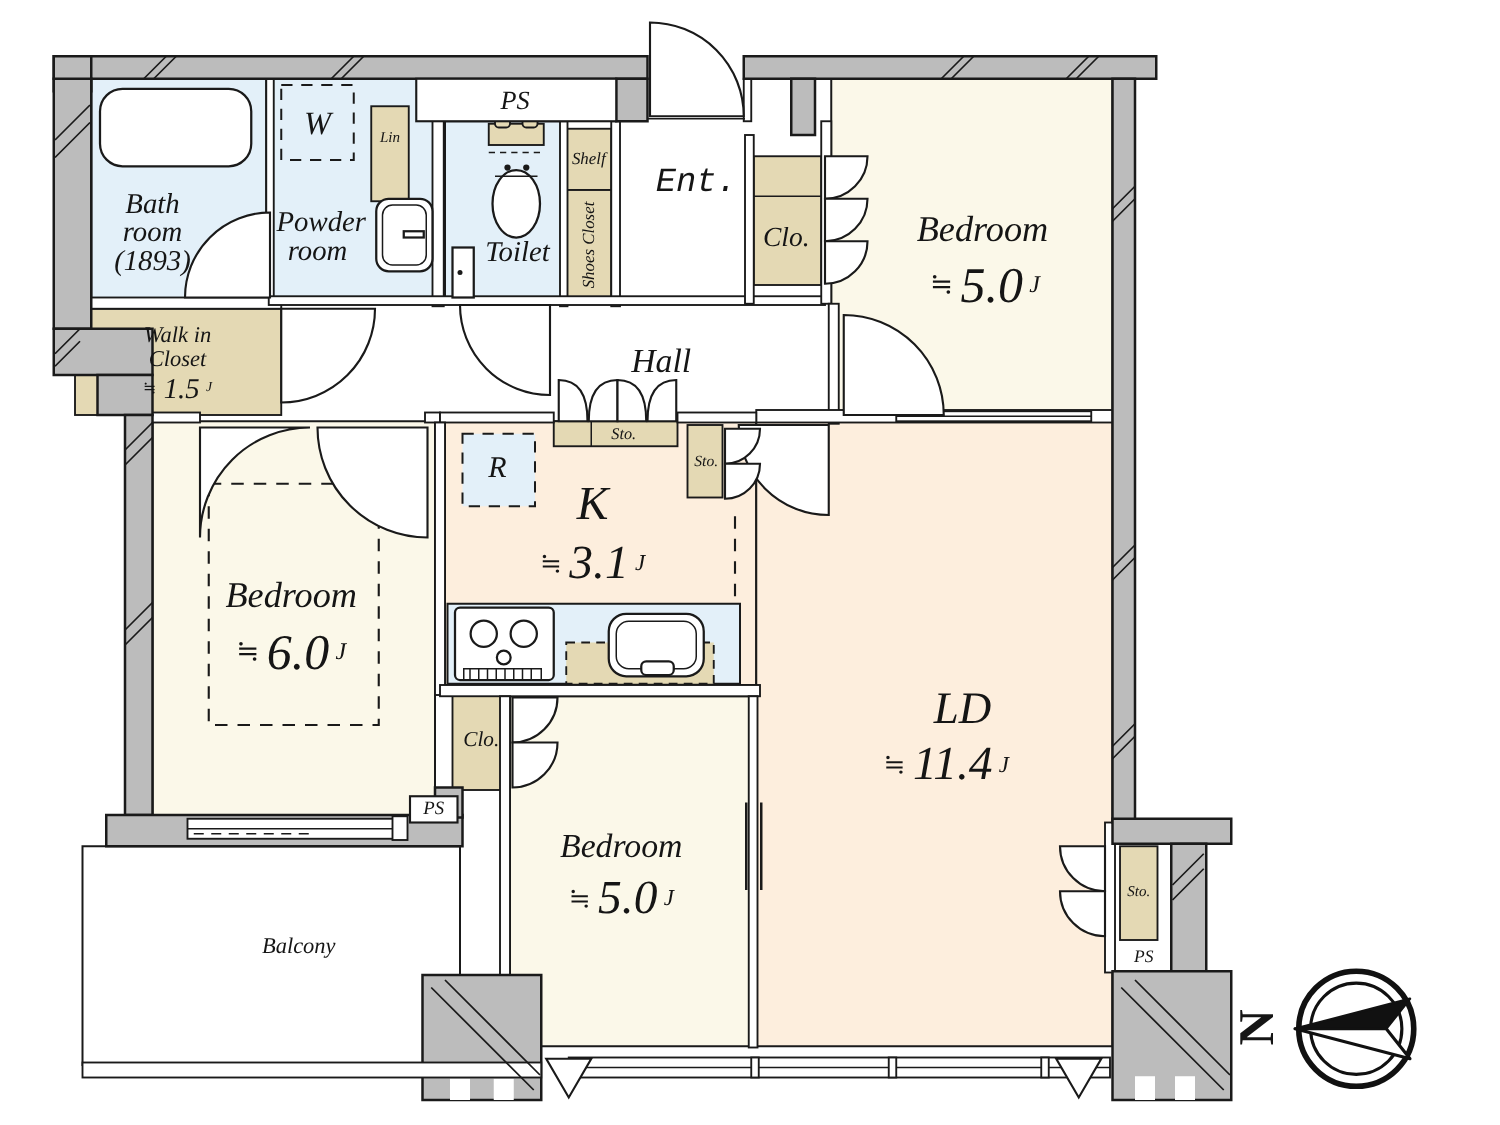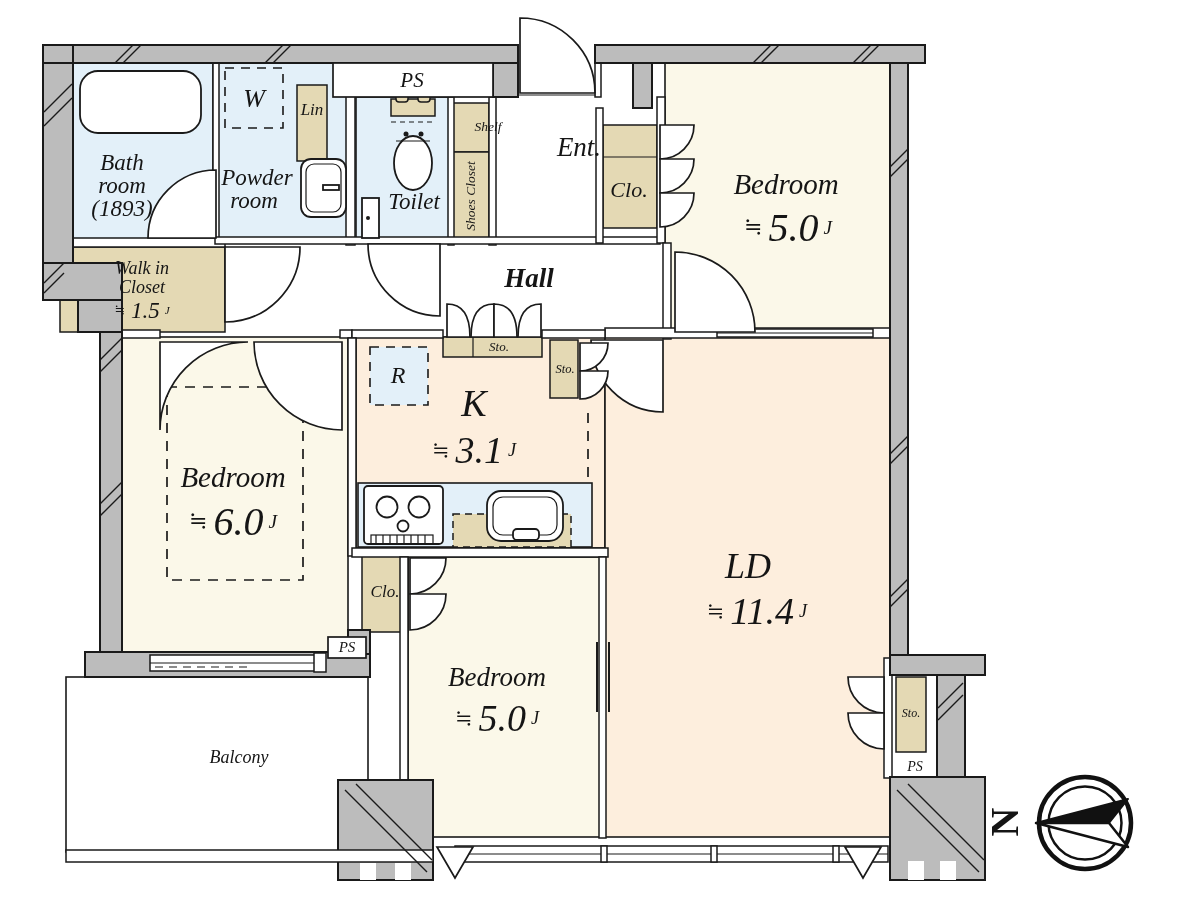--- a/index.html
+++ b/index.html
@@ -237,33 +237,33 @@
   </g>
 </svg>
 
   <div class="lbl" style="left:122px;top:163px;font-size:23px;">Bath</div>
   <div class="lbl" style="left:122px;top:186px;font-size:23px;">room</div>
   <div class="lbl" style="left:122px;top:209px;font-size:23px;">(1893)</div>
   <div class="lbl" style="left:257px;top:178px;font-size:23px;">Powder</div>
   <div class="lbl" style="left:254px;top:201px;font-size:23px;">room</div>
   <div class="lbl" style="left:414px;top:202px;font-size:23px;">Toilet</div>
   <div class="lbl" style="left:254px;top:99px;font-size:26px;">W</div>
-  <div class="lbl" style="left:312px;top:110px;font-size:17px;">Lin</div>
+  <div class="lbl" style="left:312px;top:110px;font-size:12px;">Lin</div>
   <div class="lbl" style="left:412px;top:81px;font-size:21px;">PS</div>
-  <div class="lbl" style="left:471px;top:127px;font-size:13.5px;margin-left:17px;">Shelf</div>
+  <div class="lbl" style="left:471px;top:127px;font-size:13.5px;">Shelf</div>
   <div class="lbl vert" style="left:471px;top:196px;font-size:13.5px;">Shoes Closet</div>
-  <div class="lbl" style="left:579px;top:147px;font-size:27px;">Ent.</div>
+  <div class="lbl" style="left:557px;top:147px;font-size:27px;font-family:Liberation Mono, monospace;">Ent.</div>
   <div class="lbl" style="left:629px;top:190px;font-size:22px;">Clo.</div>
   <div class="lbl" style="left:786px;top:184px;font-size:29px;">Bedroom</div>
   <div class="lbl area" style="left:788px;top:228px;font-size:40px;">
     <span class="approx">≒</span>
       <span class="num">5.0</span>
       <span class="unit">J</span>
   </div>
-  <div class="lbl" style="left:529px;top:278px;font-size:27px;font-weight:bold;">Hall</div>
+  <div class="lbl" style="left:529px;top:289px;font-size:27px;">Hall</div>
   <div class="lbl" style="left:142px;top:268px;font-size:18px;">Walk in</div>
   <div class="lbl" style="left:142px;top:287px;font-size:18px;">Closet</div>
   <div class="lbl area" style="left:142px;top:311px;font-size:23px;">
     <span class="approx">≒</span>
       <span class="num">1.5</span>
       <span class="unit">J</span>
   </div>
   <div class="lbl" style="left:233px;top:477px;font-size:29px;">Bedroom</div>
   <div class="lbl area" style="left:233px;top:522px;font-size:40px;">
     <span class="approx">≒</span>
@@ -272,21 +272,21 @@
   </div>
   <div class="lbl" style="left:398px;top:375px;font-size:24px;">R</div>
   <div class="lbl" style="left:474px;top:404px;font-size:38px;">K</div>
   <div class="lbl area" style="left:474px;top:451px;font-size:38px;">
     <span class="approx">≒</span>
       <span class="num">3.1</span>
       <span class="unit">J</span>
   </div>
   <div class="lbl" style="left:499px;top:347px;font-size:13px;">Sto.</div>
   <div class="lbl" style="left:565px;top:369px;font-size:12.5px;">Sto.</div>
-  <div class="lbl" style="left:748px;top:567px;font-size:36px;">LD</div>
+  <div class="lbl" style="left:770px;top:567px;font-size:36px;">LD</div>
   <div class="lbl area" style="left:757px;top:612px;font-size:38px;">
     <span class="approx">≒</span>
       <span class="num">11.4</span>
       <span class="unit">J</span>
   </div>
   <div class="lbl" style="left:385px;top:592px;font-size:17px;">Clo.</div>
   <div class="lbl" style="left:497px;top:677px;font-size:27px;">Bedroom</div>
   <div class="lbl area" style="left:497px;top:719px;font-size:38px;">
     <span class="approx">≒</span>
       <span class="num">5.0</span>

